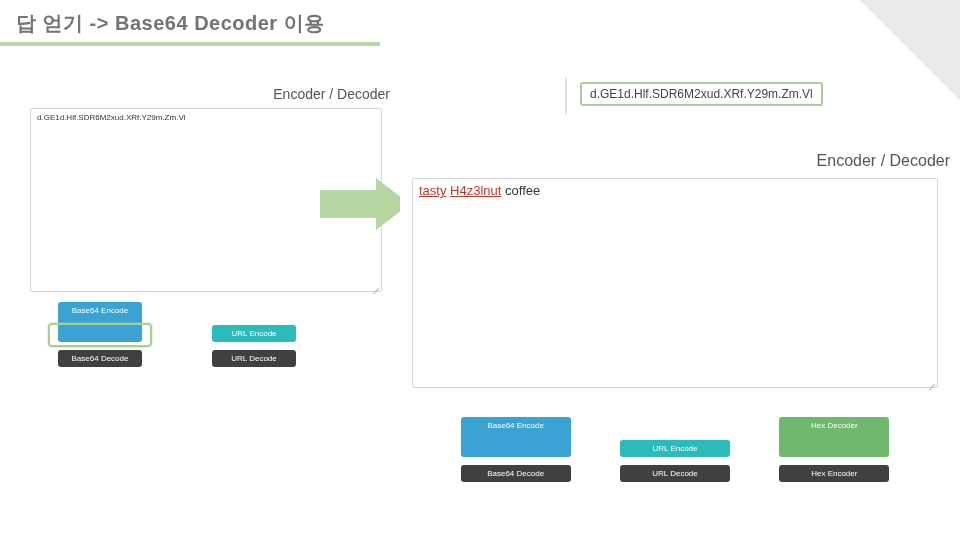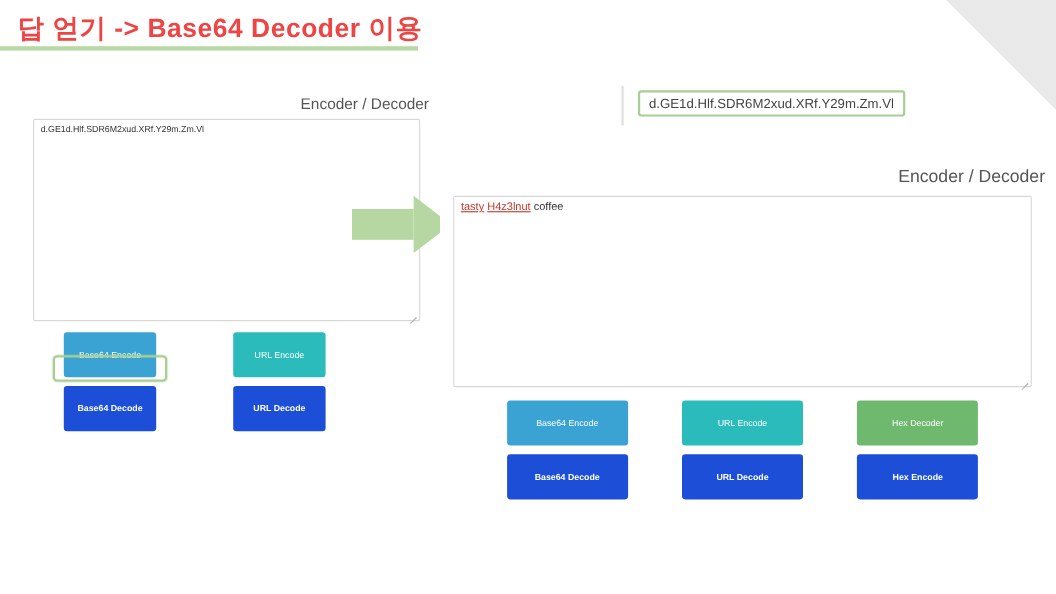--- a/index.html
+++ b/index.html
@@ -1,34 +1,34 @@
 <!DOCTYPE html>
 <html><head>
 <meta charset="utf-8">
 <style>
   * { box-sizing: border-box; margin: 0; padding: 0; }
   html, body { width: 960px; height: 540px; font-family: "Malgun Gothic", "Apple SD Gothic Neo", Arial, sans-serif; background: #fff; overflow: hidden; }
   .slide { position: relative; width: 960px; height: 540px; }
   .corner-tri { position: absolute; top: 0; right: 0; width: 0; height: 0; border-left: 100px solid transparent; border-top: 100px solid #eaeaea; }
-  .title { position: absolute; top: 10px; left: 16px; font-size: 24px; font-weight: 700; color: #ef4444; letter-spacing: 0.5px; }
+  .title { position: absolute; top: 10px; left: 16px; font-size: 20px; font-weight: 700; color: #737373; letter-spacing: 0.5px; }
   .title-underline { position: absolute; top: 42px; left: 0; width: 380px; height: 4px; background: #b9d9a4; }
 
   .panel { position: absolute; background: #fff; border: 1px solid #e0e0e0; }
   .panel-title { font-size: 14px; color: #555; text-align: right; padding: 4px 0 6px; }
   .panel-textarea { background: #fff; border: 1px solid #d7d7d7; border-radius: 2px; margin: 0 8px 6px; font-size: 8px; color: #333; padding: 4px 6px; line-height: 1.2; position: relative; }
   .panel-textarea .resize-handle { position: absolute; right: 2px; bottom: 2px; width: 8px; height: 8px; }
   .panel-textarea .resize-handle::before, .panel-textarea .resize-handle::after { content: ""; position: absolute; background: #bbb; }
   .panel-textarea .resize-handle::before { width: 8px; height: 1px; bottom: 0; right: 0; transform: rotate(-45deg); transform-origin: right bottom; }
   .panel-textarea .resize-handle::after { width: 5px; height: 1px; bottom: 0; right: 0; transform: rotate(-45deg); transform-origin: right bottom; }
 
   .btn-row { display: flex; justify-content: space-around; padding: 4px 12px; gap: 8px; }
-  .btn { flex: 0 0 auto; min-width: 84px; text-align: center; font-size: 8px; color: #fff; padding: 16px 8px; border-radius: 3px; }
+  .btn { flex: 0 0 auto; min-width: 84px; text-align: center; font-size: 8px; color: #fff; padding: 4px 8px; border-radius: 3px; }
   .btn.blue { background: #3aa3d4; }
-  .btn.teal { background: #2bbbbb; }
-  .btn.red { background: #1d4ed8; font-weight: bold; }
+  .btn.teal { background: #2bbbbb; margin-top: 23px; }
+  .btn.red { background: #404040; }
   .btn.green { background: #6fb96f; }
 
   .thin-divider { position: absolute; background: #e0e0e0; }
 
   .callout-encoded { position: absolute; background: #fff; border: 2px solid #a7cf91; border-radius: 3px; padding: 3px 8px; font-size: 12px; font-family: Arial, sans-serif; color: #444; }
 
   .arrow { position: absolute; width: 90px; height: 52px; }
   .arrow .shaft { position: absolute; left: 0; top: 12px; width: 56px; height: 28px; background: #b6d7a1; }
   .arrow .head { position: absolute; left: 56px; top: 0; width: 0; height: 0; border-top: 26px solid transparent; border-bottom: 26px solid transparent; border-left: 34px solid #b6d7a1; }
 
@@ -66,29 +66,29 @@
 
 <div class="highlight-box" style="left:48px; top:323px; width:104px; height:24px;"></div>
 
 <div class="arrow" style="left:320px; top:178px;">
   <div class="shaft"></div>
   <div class="head"></div>
 </div>
 
 <div class="panel" style="left:400px; top:144px; width:550px; height:344px; border:none;">
   <div class="panel-title" style="font-size:16px; padding:8px 0;">Encoder / Decoder</div>
-  <div class="panel-textarea" style="height:174px; margin:0 12px 8px; font-size:10px;">
+  <div class="panel-textarea" style="height:210px; margin:0 12px 25px; font-size:13px;">
     <span class="deco-link">tasty</span><span> </span><span class="deco-link">H4z3lnut</span><span> </span><span>coffee</span>
     <span class="resize-handle"></span>
   </div>
   <div class="btn-row" style="padding:4px 40px;">
     <div class="btn blue" style="min-width:110px;">Base64 Encode</div>
     <div class="btn teal" style="min-width:110px;">URL Encode</div>
     <div class="btn green" style="min-width:110px;">Hex Decoder</div>
   </div>
   <div class="btn-row" style="padding:4px 40px;">
     <div class="btn red" style="min-width:110px;">Base64 Decode</div>
     <div class="btn red" style="min-width:110px;">URL Decode</div>
-    <div class="btn red" style="min-width:110px;">Hex Encode</div>
+    <div class="btn red" style="min-width:110px;">Hex Encoder</div>
   </div>
 </div>
 
 </div>
 
 </body></html>

